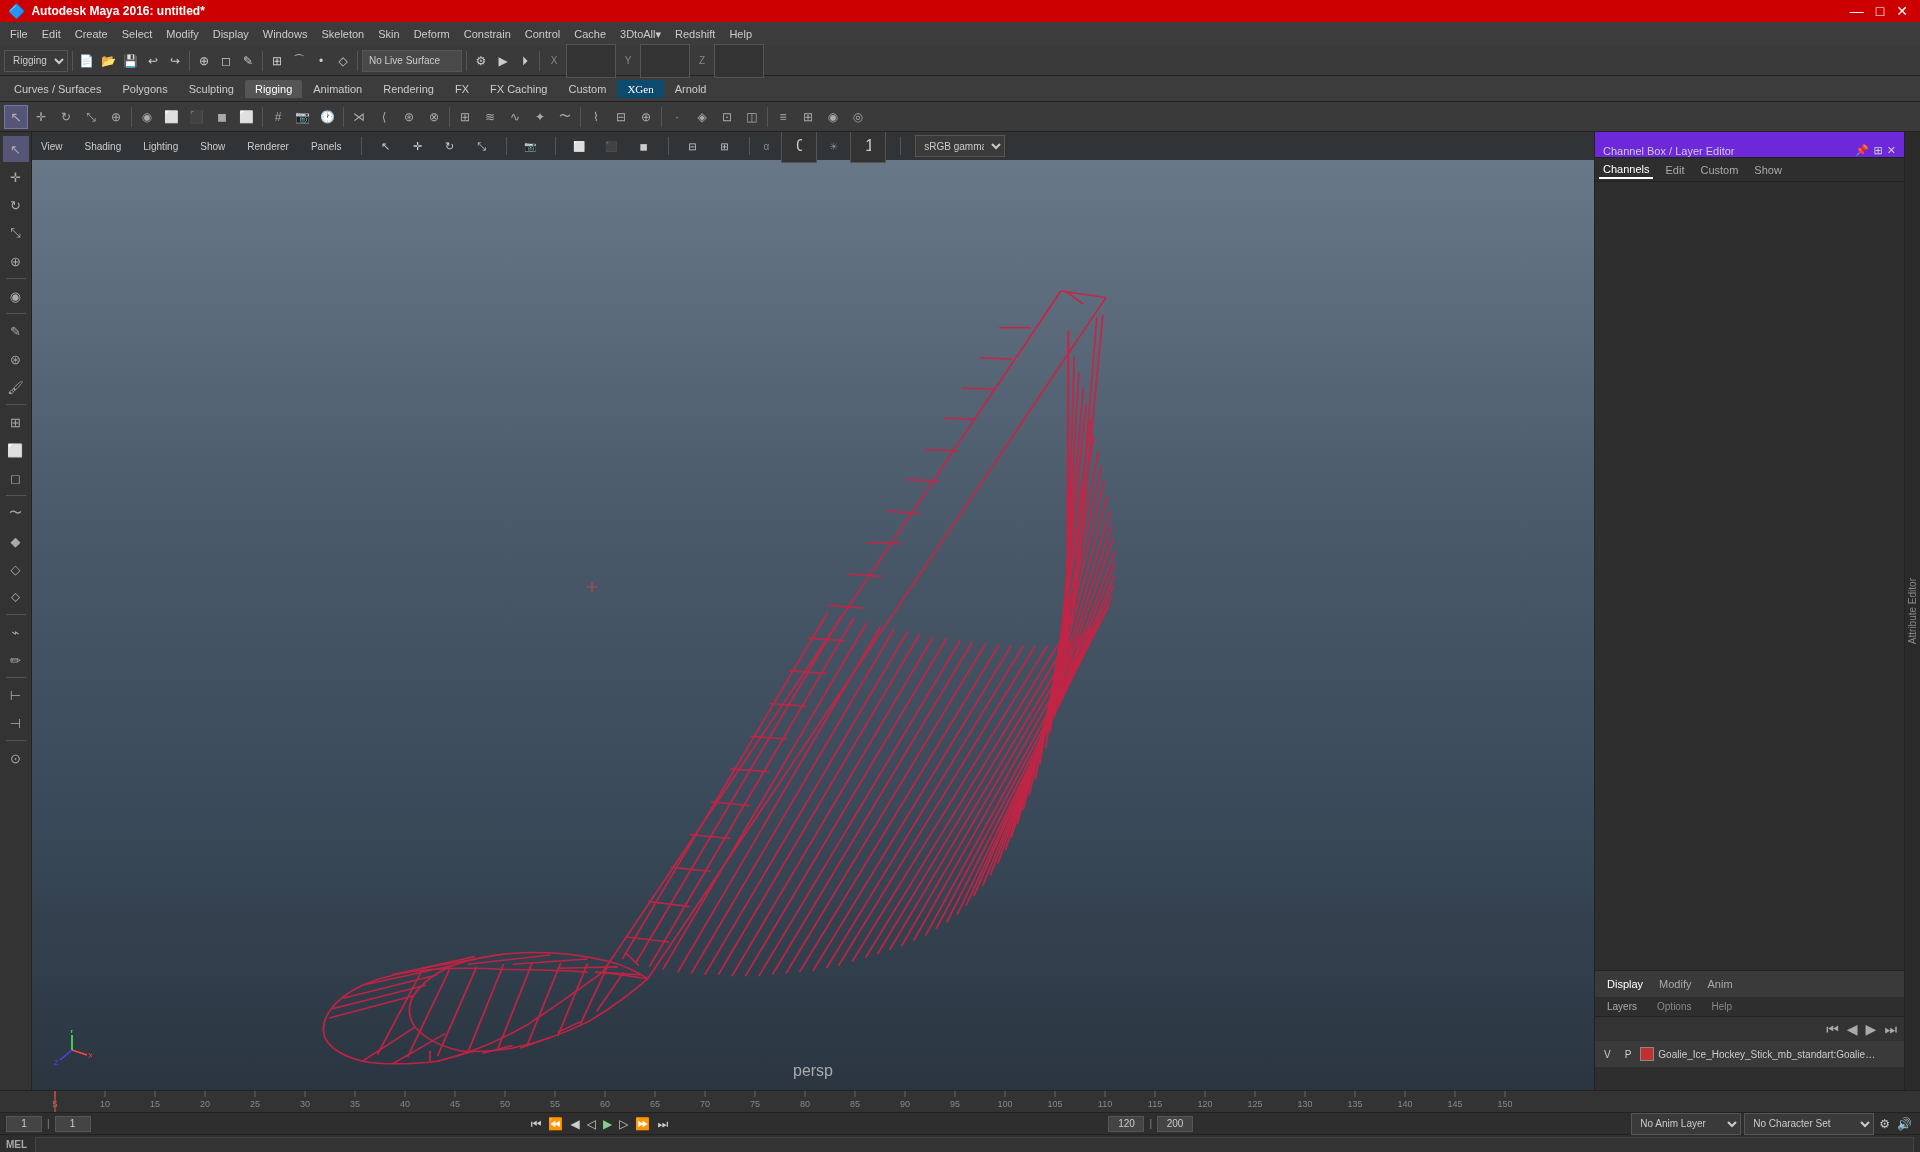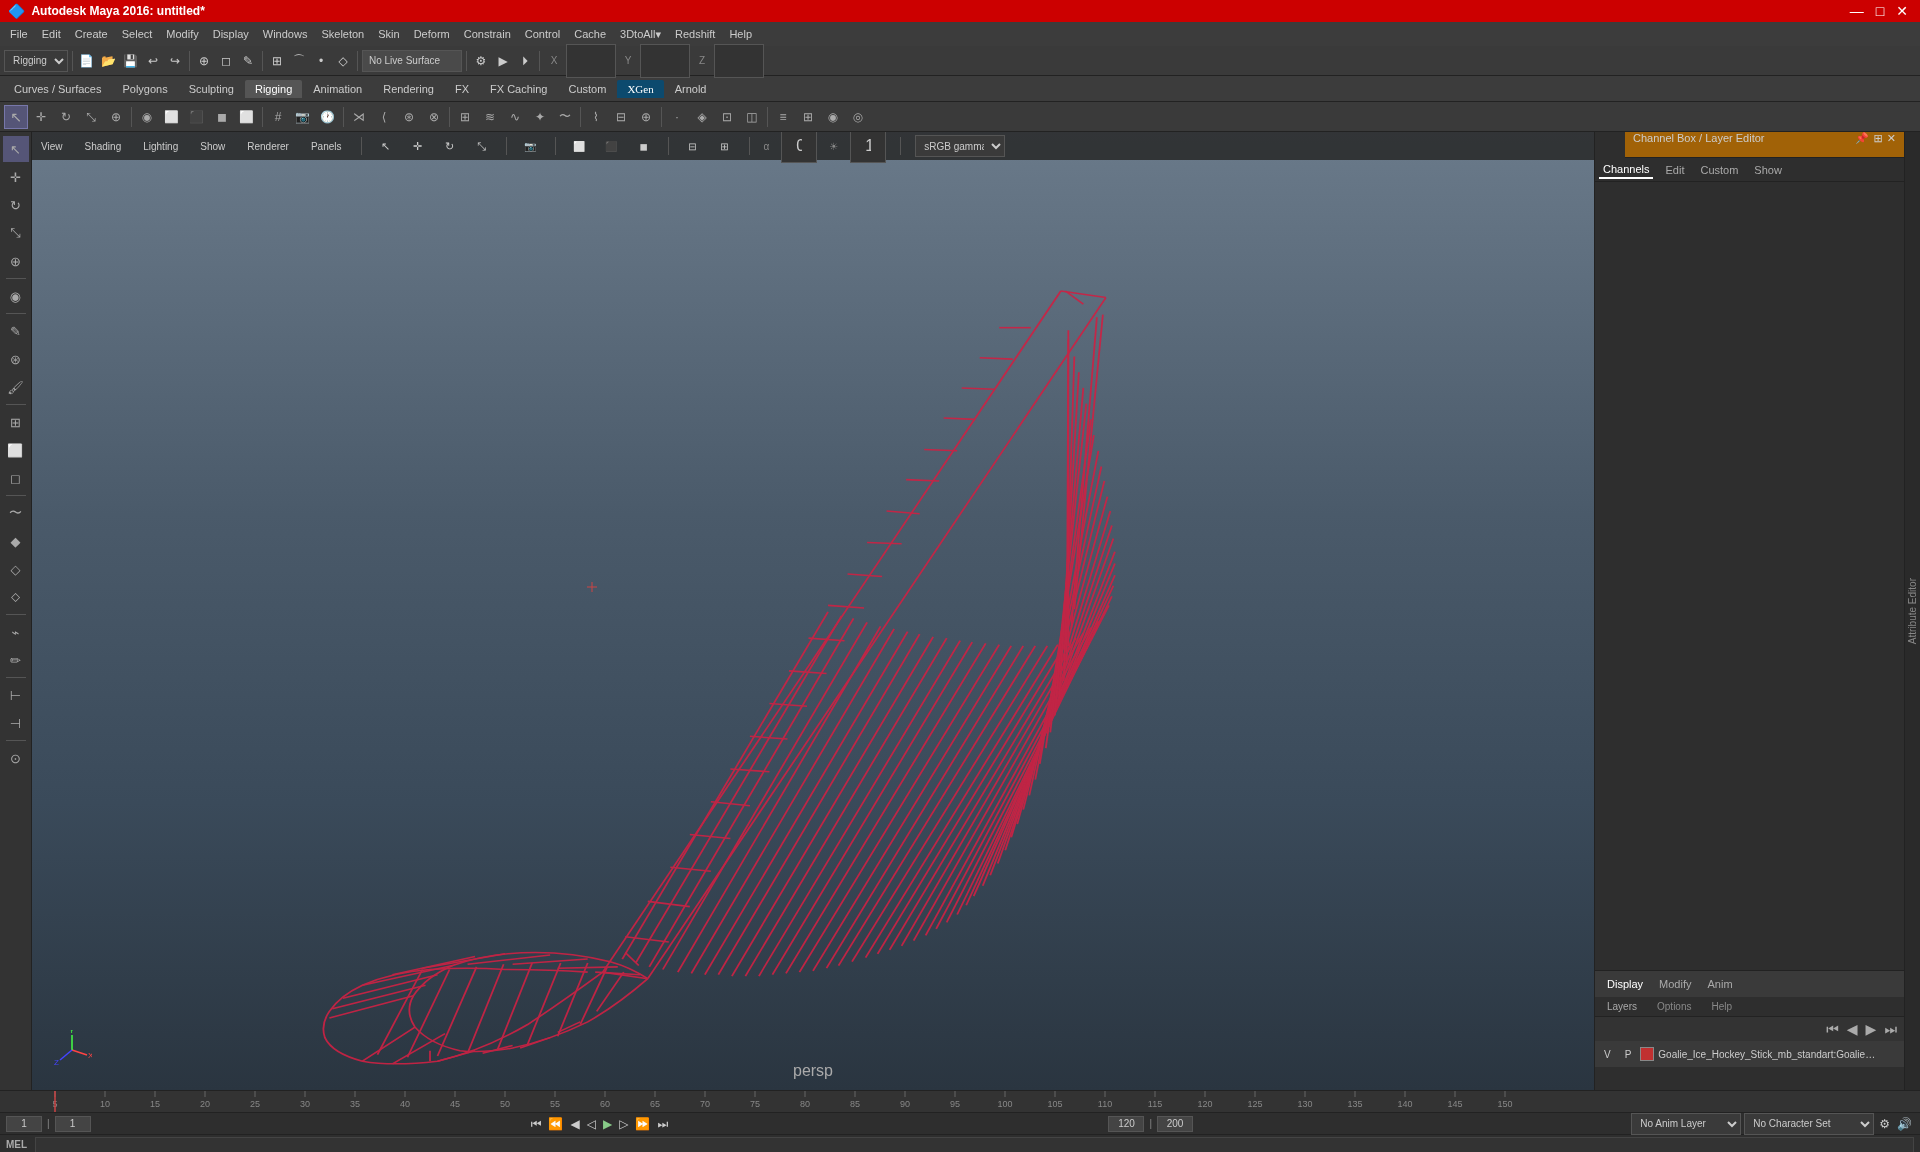--- a/index.html
+++ b/index.html
@@ -82,21 +82,21 @@
     
     #axis-indicator {
       position: absolute; bottom: 20px; left: 20px; width: 40px; height: 40px;
     }
 
     
     #right-panel {
       width: 310px; background: #2e2e2e; display: flex; flex-direction: column; border-left: 1px solid #222;
     }
     #channel-box-header {
-      height: 26px; background: #a16207; display: flex; align-items: flex-start; justify-content: space-between; padding: 0 8px; border-bottom: 1px solid #222; margin-left: 30px;
+      height: 26px; background: #6d28d9; display: flex; align-items: flex-end; justify-content: space-between; padding: 0 8px; border-bottom: 1px solid #222;
     }
     #channel-box-header span { font-size: 11px; color: #ccc; }
     #channel-box-tabs {
       height: 24px; display: flex; align-items: center; padding: 0 4px; gap: 8px; border-bottom: 1px solid #222;
     }
     .cb-tab { font-size: 11px; color: #aaa; cursor: pointer; padding: 2px 4px; }
     .cb-tab.active { color: #fff; border-bottom: 2px solid #fff; }
     #channel-box-body { flex: 1; overflow: hidden; }
 
     

